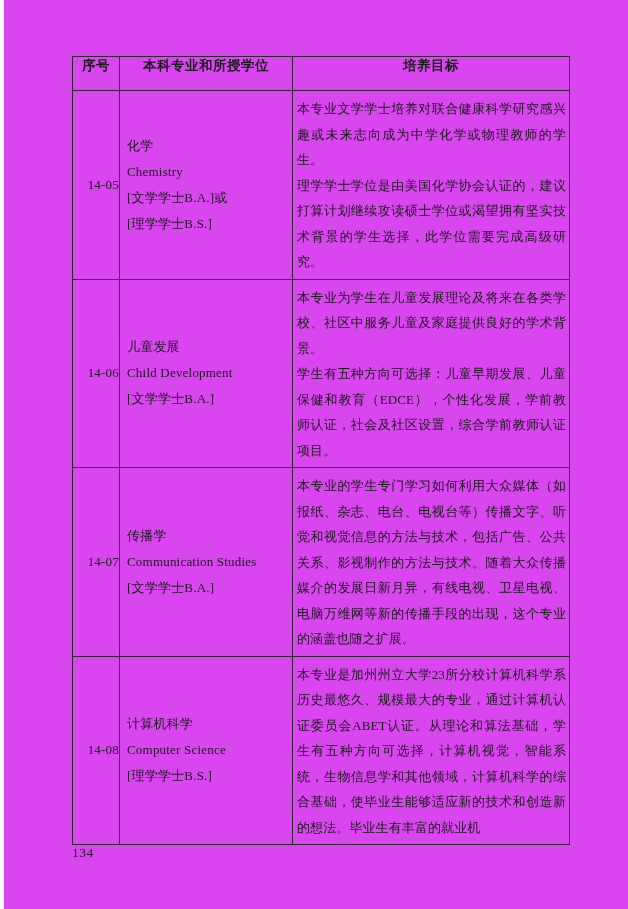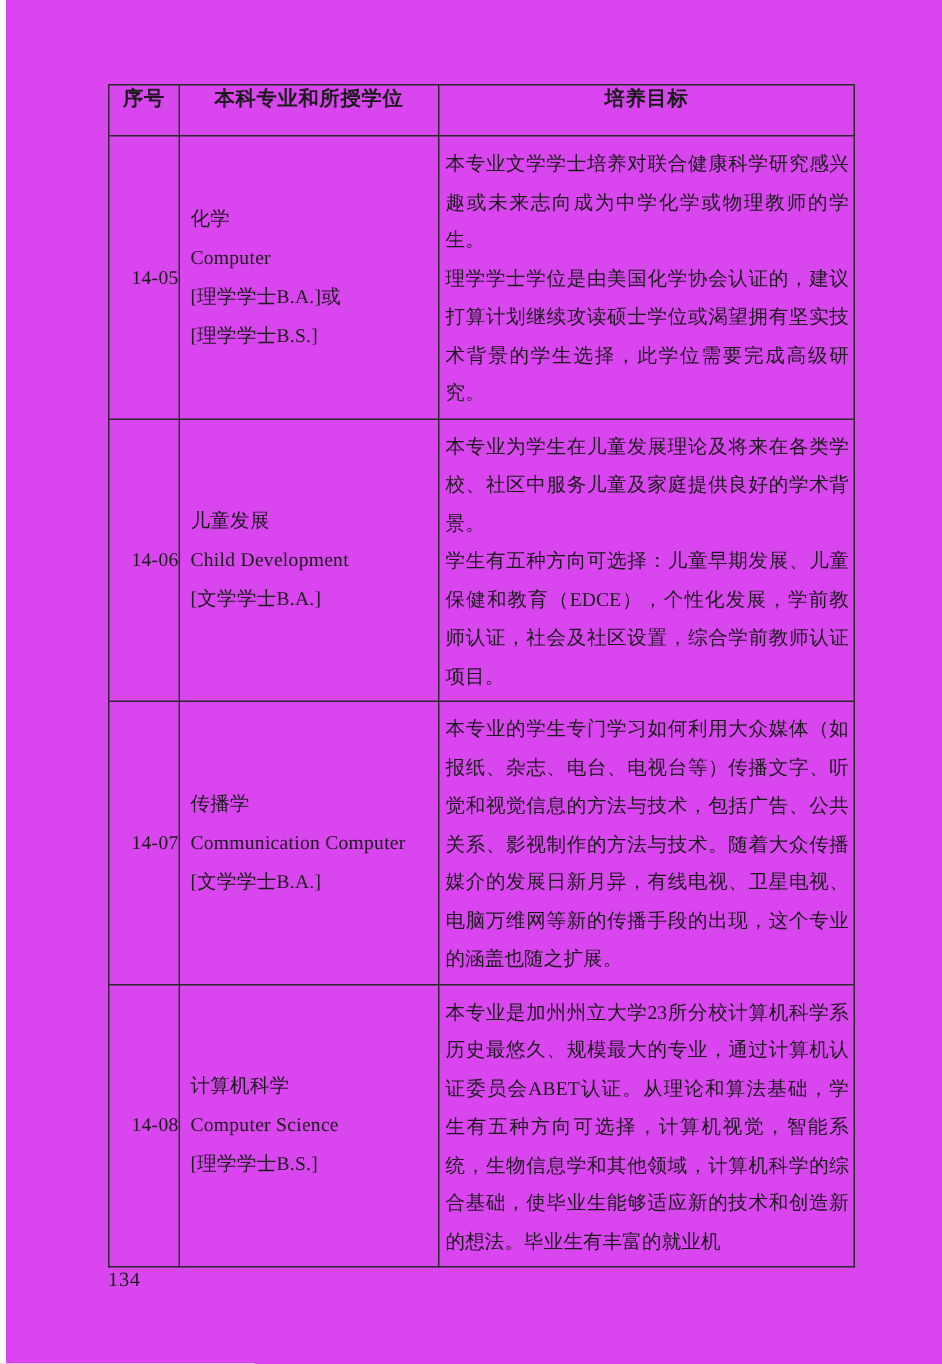--- a/index.html
+++ b/index.html
@@ -118,22 +118,22 @@
         <th>本科专业和所授学位</th>
         <th>培养目标</th>
       </tr>
     </thead>
     <tbody>
 
       <tr>
         <td class="cell-no">14-05</td>
         <td class="cell-major">
           <div class="major-line">化学</div>
-          <div class="major-line">Computer</div>
-          <div class="major-line">[理学学士B.A.]或</div>
+          <div class="major-line">Chemistry</div>
+          <div class="major-line">[文学学士B.A.]或</div>
           <div class="major-line">[理学学士B.S.]</div>
         </td>
         <td class="cell-goal">
           <p class="goal-para">本专业文学学士培养对联合健康科学研究感兴趣或未来志向成为中学化学或物理教师的学生。</p>
           <p class="goal-para">理学学士学位是由美国化学协会认证的，建议打算计划继续攻读硕士学位或渴望拥有坚实技术背景的学生选择，此学位需要完成高级研究。</p>
         </td>
       </tr>
 
       <tr>
         <td class="cell-no">14-06</td>
@@ -145,21 +145,21 @@
         <td class="cell-goal">
           <p class="goal-para">本专业为学生在儿童发展理论及将来在各类学校、社区中服务儿童及家庭提供良好的学术背景。</p>
           <p class="goal-para">学生有五种方向可选择：儿童早期发展、儿童保健和教育（EDCE），个性化发展，学前教师认证，社会及社区设置，综合学前教师认证项目。</p>
         </td>
       </tr>
 
       <tr>
         <td class="cell-no">14-07</td>
         <td class="cell-major">
           <div class="major-line">传播学</div>
-          <div class="major-line">Communication Computer</div>
+          <div class="major-line">Communication Studies</div>
           <div class="major-line">[文学学士B.A.]</div>
         </td>
         <td class="cell-goal">
           <p class="goal-para">本专业的学生专门学习如何利用大众媒体（如报纸、杂志、电台、电视台等）传播文字、听觉和视觉信息的方法与技术，包括广告、公共关系、影视制作的方法与技术。随着大众传播媒介的发展日新月异，有线电视、卫星电视、电脑万维网等新的传播手段的出现，这个专业的涵盖也随之扩展。</p>
         </td>
       </tr>
 
       <tr>
         <td class="cell-no">14-08</td>
         <td class="cell-major">

